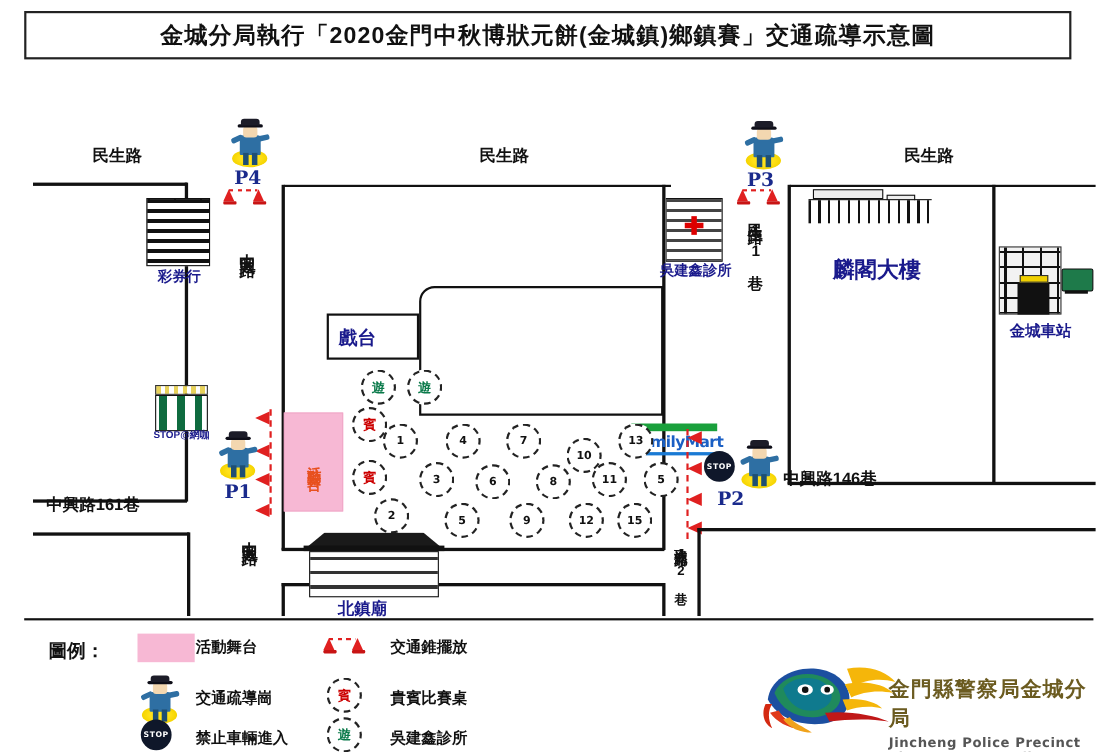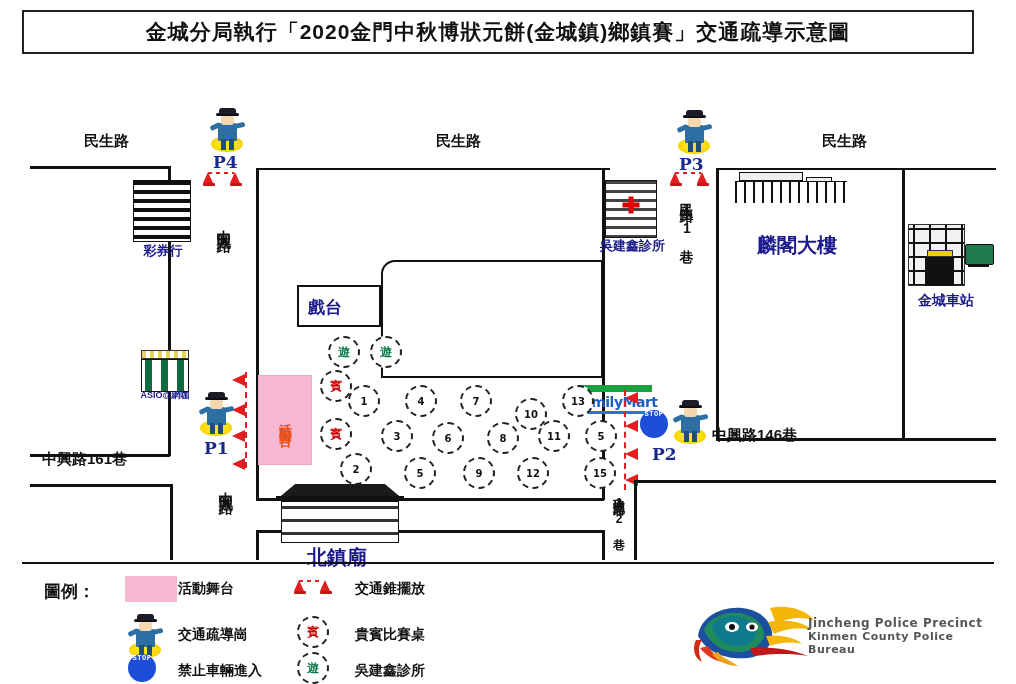--- a/index.html
+++ b/index.html
@@ -55,22 +55,22 @@
     border-left:5px solid transparent; border-right:5px solid transparent; border-bottom:11px solid #e02020; }
   .cone .base { position:absolute; left:0; bottom:0; width:12px; height:3px; background:#c81414; border-radius:1px; }
   .conebar { position:absolute; height:2px; background:repeating-linear-gradient(90deg,#e02020 0 4px,#ffffff 4px 8px); }
 
   
   .conearrow { position:absolute; width:0; height:0;
     border-top:6px solid transparent; border-bottom:6px solid transparent; border-right:13px solid #e02020; }
   .dashline { position:absolute; border-left:2px dashed #e02020; }
 
   
-  .stopsign { position:absolute; width:28px; height:28px; background:#1d4ed8; border-radius:50%;
-    display:flex; align-items:flex-start; justify-content:center;font-family:Liberation Mono, monospace; }
+  .stopsign { position:absolute; width:28px; height:28px; background:#0f172a; border-radius:50%;
+    display:flex; align-items:center; justify-content:center; }
   .stopsign span { color:#fff; font-size:7px; font-weight:bold; letter-spacing:0.5px; }
 
   
   .tbl { position:absolute; width:32px; height:32px; border:2px dashed #222; border-radius:50%;
          background:#fff; display:flex; align-items:center; justify-content:center;
          font-size:10px; font-weight:bold; color:#111; }
   .tbl-guest { border-color:#222; color:#cc0000; font-size:12px; }
   .tbl-visitor { border-color:#222; color:#0a7a4a; font-size:12px; }
 
   
@@ -153,21 +153,21 @@
   <div class="edge" style="left:168px; top:106px; width:3px; height:290px;"></div>
   <div class="edge" style="left:30px; top:394px; width:140px; height:3px;"></div>
 
   <div class="lotto" style="left:133px; top:120px; width:58px; height:62px;"></div>
   <div class="lbl-blue cn" style="left:128px; top:182px; width:70px;">彩券行</div>
 
   <div class="shop" style="left:141px; top:290px; width:48px; height:42px;">
     <div class="awn"></div>
     <div class="face"></div>
   </div>
-  <div class="lbl-blue cn" style="left:131px; top:330px; width:68px; font-size:9px; line-height:11px;">ASIO@網咖</div>
+  <div class="lbl-blue cn" style="left:131px; top:330px; width:68px; font-size:9px; line-height:11px;">STOP@網咖</div>
 
   <div class="edge" style="left:30px; top:424px; width:142px; height:3px;"></div>
   <div class="edge" style="left:170px; top:424px; width:3px; height:76px;"></div>
 
   <div class="lbl cn" style="left:84px; top:72px;">民生路</div>
   <div class="lbl cn vert" style="left:214px; top:158px; font-size:15px;">中興路</div>
   <div class="lbl cn" style="left:42px; top:390px;">中興路161巷</div>
   <div class="lbl cn vert" style="left:216px; top:420px; font-size:15px;">中興路</div>
 
   <div class="cop" style="left:208px; top:46px;">
@@ -242,21 +242,21 @@
   <div class="tbl" style="left:404px; top:397px;">5</div>
   <div class="tbl" style="left:432px; top:362px;">6</div>
   <div class="tbl" style="left:460px; top:325px;">7</div>
   <div class="tbl" style="left:487px; top:362px;">8</div>
   <div class="tbl" style="left:463px; top:397px;">9</div>
   <div class="tbl" style="left:515px; top:338px;text-align:right;">10</div>
   <div class="tbl" style="left:538px; top:360px;">11</div>
   <div class="tbl" style="left:517px; top:397px;">12</div>
   <div class="tbl" style="left:562px; top:325px;">13</div>
   <div class="tbl" style="left:585px; top:360px;">5</div>
-  <div class="tbl" style="left:584px; top:397px;">15</div>
+  <div class="tbl" style="left:561px; top:397px;">15</div>
 
   <div class="lbl cn" style="left:436px; top:72px;">民生路</div>
 
   <div class="clinic" style="left:605px; top:120px; width:52px; height:58px;">
     <div class="cross-v"></div>
     <div class="cross-h"></div>
   </div>
   <div class="lbl-blue cn" style="left:600px; top:180px; width:62px; line-height:12px;">吳建鑫診所</div>
 
   <div class="cop" style="left:675px; top:48px;">
@@ -326,21 +326,21 @@
   <div class="lbl cn" style="left:712px; top:366px;">中興路146巷</div>
 
   <div class="edge" style="left:256px; top:470px; width:348px; height:3px;"></div>
   <div class="edge" style="left:256px; top:470px; width:3px; height:30px;"></div>
   <div class="edge" style="left:602px; top:470px; width:3px; height:30px;"></div>
   <div class="temple" style="left:270px; top:424px; width:140px; height:52px;">
     <div class="roof"></div>
     <div class="roof2"></div>
     <div class="body" style="height:42px;"></div>
   </div>
-  <div class="lbl-blue cn" style="left:307px; top:484px; font-size:20px;">北鎮廟</div>
+  <div class="lbl-blue cn" style="left:307px; top:484px; font-size:15px;">北鎮廟</div>
 
   <div class="lbl cn vert" style="left:610px; top:428px; font-size:12px; letter-spacing:2px;">珠浦北路12巷</div>
 
   <div class="edge" style="left:634px; top:420px; width:3px; height:80px;"></div>
   <div class="edge" style="left:634px; top:420px; width:362px; height:3px;"></div>
 </div>
 
 <div id="legend">
   <div class="edge" style="left:0; top:0; width:972px; height:2px;"></div>
   <div id="legend-title" class="cn">圖例：</div>
@@ -395,16 +395,17 @@
       <ellipse cx="62" cy="31" rx="2.6" ry="2.6" fill="#111"></ellipse>
     <path d="M10 52 C16 60 26 66 38 67 C30 62 22 58 18 50 Z" fill="#e03a1a"></path>
     <path d="M22 58 C28 66 38 70 48 70 C40 64 32 62 28 56 Z" fill="#f0a21a"></path>
     <path d="M6 44 C2 52 4 62 12 66 C8 58 8 50 12 44 Z" fill="#d42a12"></path>
     <path d="M80 12 C98 8 116 14 124 24 C110 20 96 22 86 28 Z" fill="#f5b60a"></path>
     <path d="M78 26 C96 22 114 26 122 34 C108 31 94 33 84 38 Z" fill="#f5b60a"></path>
     <path d="M76 40 C92 38 106 42 112 48 C100 45 88 47 80 50 Z" fill="#f5b60a"></path>
     <path d="M60 52 C82 50 104 54 118 60 C100 57 80 58 64 60 Z" fill="#c01818"></path>
   </svg>
   <div id="logo-text">
+    <div id="logo-cn" class="cn">金門縣警察局金城分局</div>
     <div id="logo-en1">Jincheng Police Precinct</div>
     <div id="logo-en2">Kinmen County Police Bureau</div>
   </div>
 </div>
 
 </body></html>

